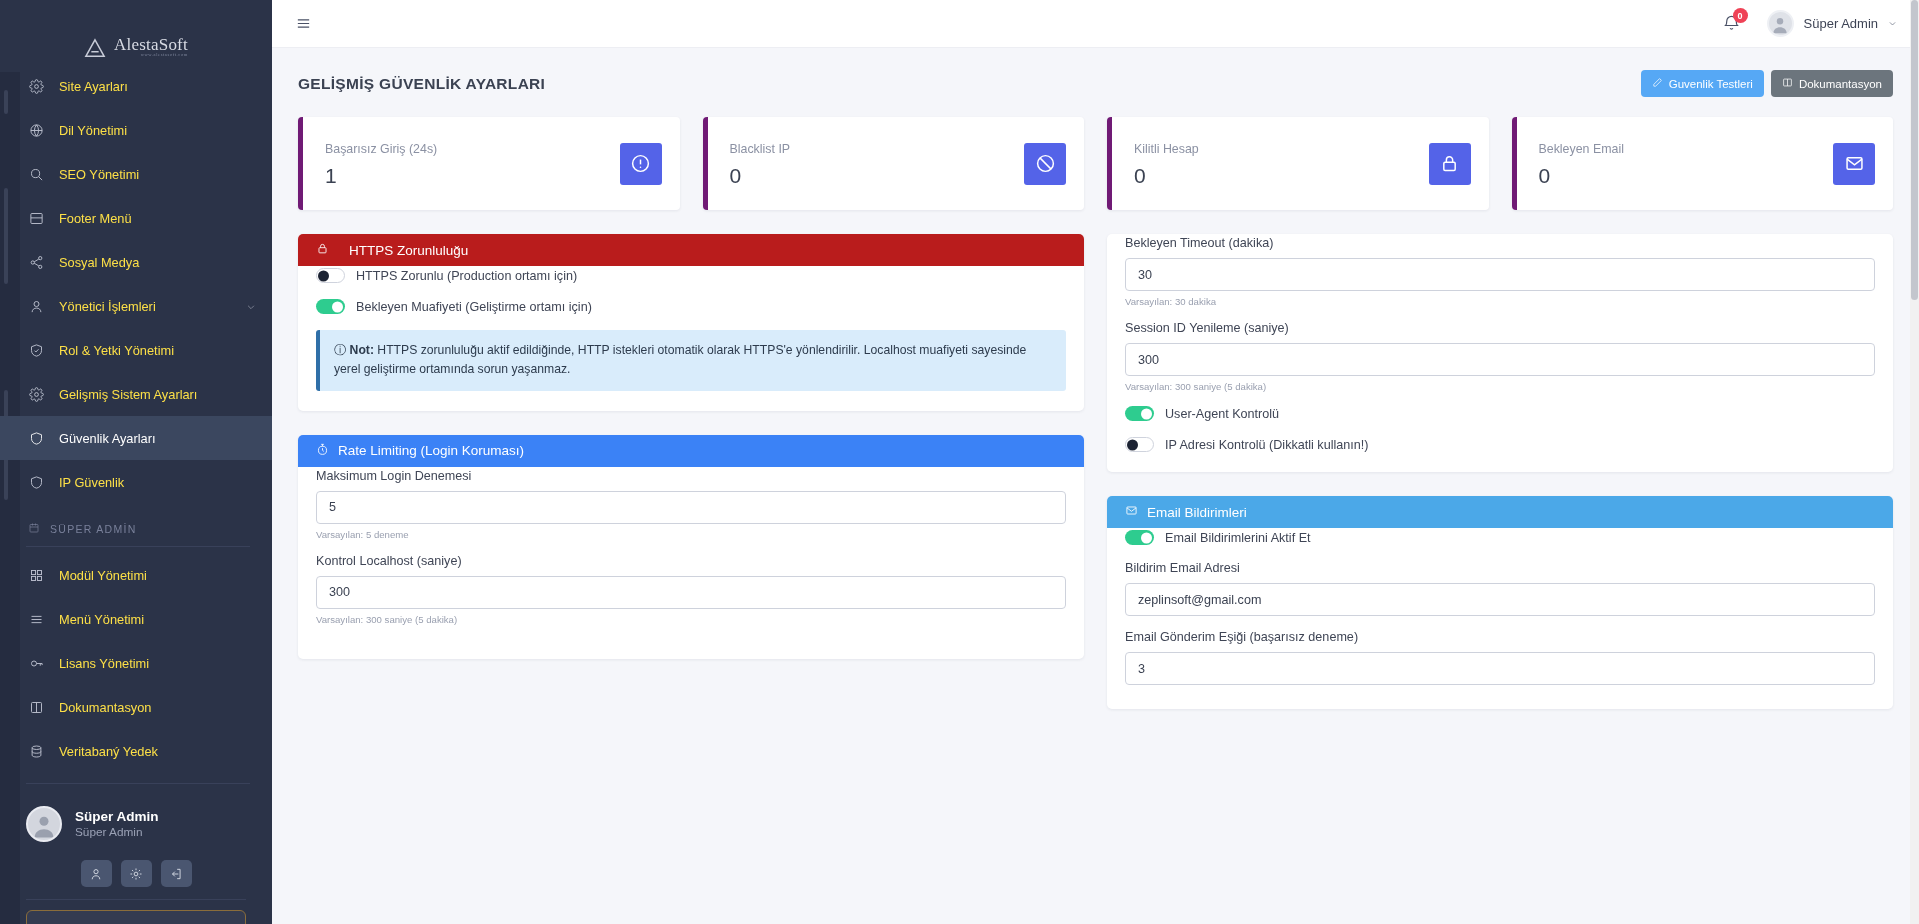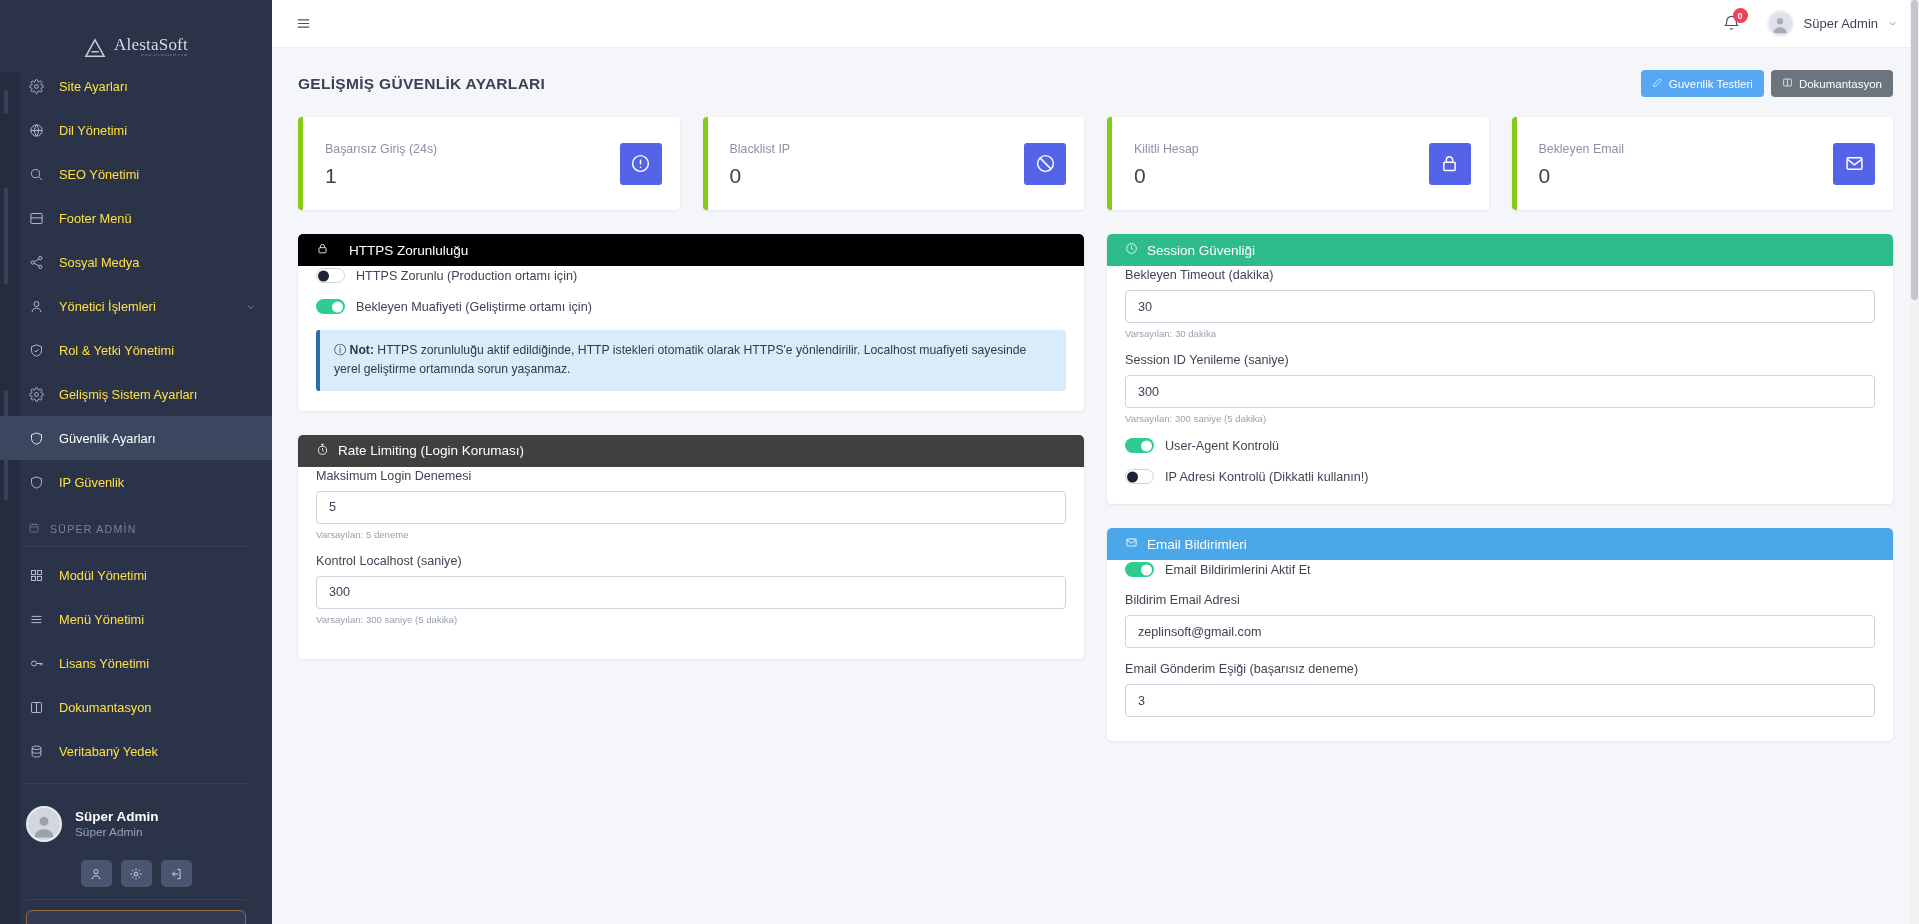--- a/index.html
+++ b/index.html
@@ -129,21 +129,21 @@
   .pbtn svg { width: 11px; height: 11px; stroke: #fff; fill: none; stroke-width: 1.6; }
   .pbtn.primary { background: #56a8f5; }
   .pbtn.secondary { background: #6c757d; }
 
   .content { padding: 20px 26px 0 26px; }
 
   
   .stats { display: flex; gap: 23px; }
   .stat {
     flex: 1; background: #fff; border-radius: 4px;
-    border-left: 5px solid #84cc16;
+    border-left: 5px solid #701a75;
     box-shadow: 0 1px 3px rgba(30,35,60,.08);
     height: 93px; display: flex; align-items: center;
     padding: 0 18px 0 22px;
   }
   .stat .txt { flex: 1; }
   .stat .lbl { color: #8b91a3; font-size: 12.4px; margin-bottom: 9px; }
   .stat .val { color: #3b4252; font-size: 21px; line-height: 1; }
   .stat .badge {
     width: 42px; height: 42px; border-radius: 3px; background: #5463e8;
     display: flex; align-items: center; justify-content: center; flex: 0 0 42px;
@@ -549,21 +549,21 @@
           </span>
         </div>
 
       </div>
 
       <div class="grid">
 
         <div class="col">
 
           <div class="panel">
-            <div class="panel-head" style="background:#000000;gap:20px;">
+            <div class="panel-head" style="background:#b91c1c;gap:20px;">
               <span><svg viewBox="0 0 24 24">
                     <rect x="5.5" y="10.5" width="13" height="9.5" rx="1.4"></rect>
                     <path d="M8.4 10.5V8a3.6 3.6 0 0 1 7.2 0v2.5"></path>
                   </svg></span>
               <span>HTTPS Zorunluluğu</span>
             </div>
             <div class="panel-body">
               <div class="toggle-row">
                 <span class="switch off">
                     <span class="knob"></span>
@@ -577,21 +577,21 @@
                 <span class="tl">Bekleyen Muafiyeti (Geliştirme ortamı için)</span>
               </div>
               <div class="note">
                 <span>ⓘ</span>
                 <b>Not:</b><span> HTTPS zorunluluğu aktif edildiğinde, HTTP istekleri otomatik olarak HTTPS'e yönlendirilir. Localhost muafiyeti sayesinde yerel geliştirme ortamında sorun yaşanmaz.</span>
               </div>
             </div>
           </div>
 
           <div class="panel">
-            <div class="panel-head" style="background:#404040;">
+            <div class="panel-head" style="background:#3b82f6;">
               <span><svg viewBox="0 0 24 24">
                     <circle cx="12" cy="13.5" r="7.5"></circle>
                     <path d="M12 9.5v4l2.5 2M9.5 2.5h5M12 2.5v3.5"></path>
                   </svg></span>
               <span>Rate Limiting (Login Koruması)</span>
             </div>
             <div class="panel-body">
               <div class="field">
                 <label class="field-label">Maksimum Login Denemesi</label>
                 <input class="field-input" type="text" value="5" style="">
@@ -603,27 +603,20 @@
                 <div class="field-help">Varsayılan: 300 saniye (5 dakika)</div>
               </div>
             </div>
           </div>
 
         </div>
 
         <div class="col">
 
           <div class="panel">
-            <div class="panel-head" style="background:#2ebd8a;">
-              <span><svg viewBox="0 0 24 24">
-                    <circle cx="12" cy="12" r="9"></circle>
-                    <path d="M12 6.8V12l3.4 2.2"></path>
-                  </svg></span>
-              <span>Session Güvenliği</span>
-            </div>
             <div class="panel-body">
               <div class="field">
                 <label class="field-label">Bekleyen Timeout (dakika)</label>
                 <input class="field-input" type="text" value="30" style="">
                 <div class="field-help">Varsayılan: 30 dakika</div>
               </div>
               <div class="field">
                 <label class="field-label">Session ID Yenileme (saniye)</label>
                 <input class="field-input" type="text" value="300" style="">
                 <div class="field-help">Varsayılan: 300 saniye (5 dakika)</div>

